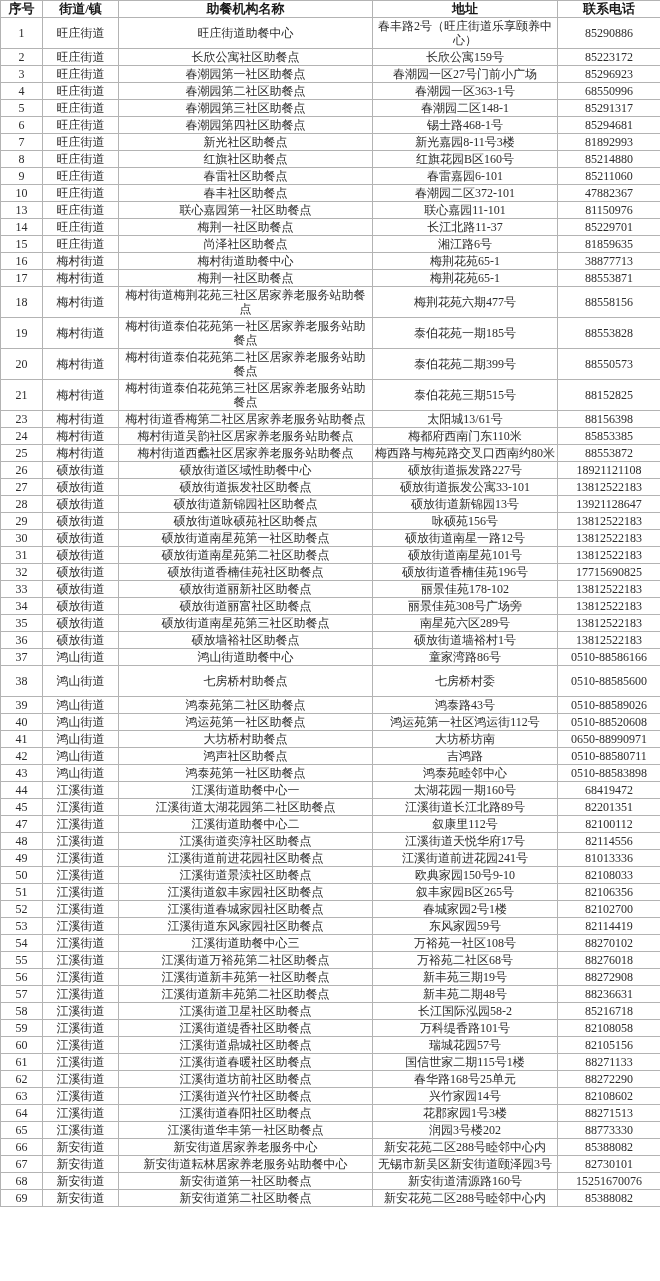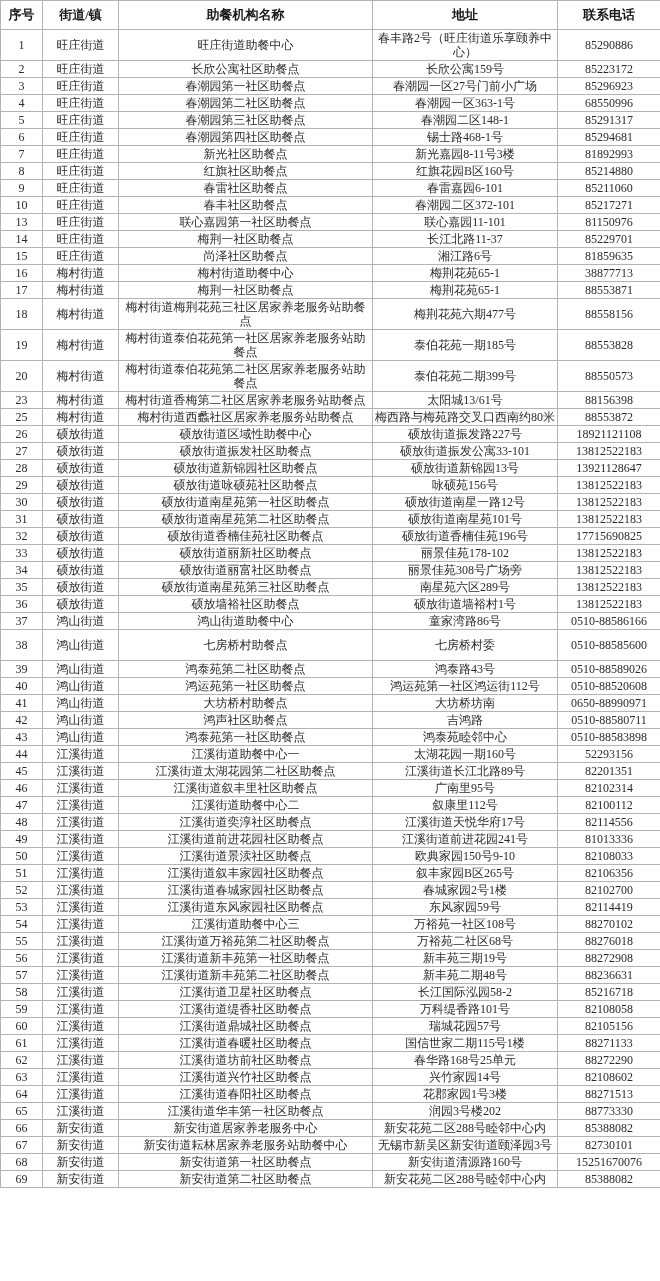--- a/index.html
+++ b/index.html
@@ -33,21 +33,21 @@
     color: #2b2b2b;
     font-size: 12px;
     line-height: 14px;
     word-break: break-all;
     overflow: hidden;
   }
   table.dir th {
     font-weight: bold;
     font-size: 13px;
     color: #1a1a1a;
-    padding: 7px 2px;
+    padding: 1px 2px;
     background: #ffffff;
   }
   table.dir td {
     height: 14px;
   }
   table.dir tr.tall td {
     height: 28px;
   }
 </style>
 </head>
@@ -133,21 +133,21 @@
           <td>旺庄街道</td>
           <td>春雷社区助餐点</td>
           <td>春雷嘉园6-101</td>
           <td>85211060</td>
         </tr>
         <tr>
           <td>10</td>
           <td>旺庄街道</td>
           <td>春丰社区助餐点</td>
           <td>春潮园二区372-101</td>
-          <td>85217271</td>
+          <td>47882367</td>
         </tr>
         <tr>
           <td>13</td>
           <td>旺庄街道</td>
           <td>联心嘉园第一社区助餐点</td>
           <td>联心嘉园11-101</td>
           <td>81150976</td>
         </tr>
         <tr>
           <td>14</td>
@@ -191,28 +191,42 @@
           <td>泰伯花苑一期185号</td>
           <td>88553828</td>
         </tr>
         <tr class="tall">
           <td>20</td>
           <td>梅村街道</td>
           <td>梅村街道泰伯花苑第二社区居家养老服务站助餐点</td>
           <td>泰伯花苑二期399号</td>
           <td>88550573</td>
         </tr>
+        <tr class="tall">
+          <td>21</td>
+          <td>梅村街道</td>
+          <td>梅村街道泰伯花苑第三社区居家养老服务站助餐点</td>
+          <td>泰伯花苑三期515号</td>
+          <td>88152825</td>
+        </tr>
         <tr>
           <td>23</td>
           <td>梅村街道</td>
           <td>梅村街道香梅第二社区居家养老服务站助餐点</td>
           <td>太阳城13/61号</td>
           <td>88156398</td>
         </tr>
         <tr>
+          <td>24</td>
+          <td>梅村街道</td>
+          <td>梅村街道吴韵社区居家养老服务站助餐点</td>
+          <td>梅都府西南门东110米</td>
+          <td>85853385</td>
+        </tr>
+        <tr>
           <td>25</td>
           <td>梅村街道</td>
           <td>梅村街道西蠡社区居家养老服务站助餐点</td>
           <td>梅西路与梅苑路交叉口西南约80米</td>
           <td>88553872</td>
         </tr>
         <tr>
           <td>26</td>
           <td>硕放街道</td>
           <td>硕放街道区域性助餐中心</td>
@@ -336,35 +350,28 @@
           <td>鸿山街道</td>
           <td>鸿泰苑第一社区助餐点</td>
           <td>鸿泰苑睦邻中心</td>
           <td>0510-88583898</td>
         </tr>
         <tr>
           <td>44</td>
           <td>江溪街道</td>
           <td>江溪街道助餐中心一</td>
           <td>太湖花园一期160号</td>
-          <td>52293156</td>
+          <td>68419472</td>
         </tr>
         <tr>
           <td>45</td>
           <td>江溪街道</td>
           <td>江溪街道太湖花园第二社区助餐点</td>
           <td>江溪街道长江北路89号</td>
           <td>82201351</td>
-        </tr>
-        <tr>
-          <td>46</td>
-          <td>江溪街道</td>
-          <td>江溪街道叙丰里社区助餐点</td>
-          <td>广南里95号</td>
-          <td>82102314</td>
         </tr>
         <tr>
           <td>47</td>
           <td>江溪街道</td>
           <td>江溪街道助餐中心二</td>
           <td>叙康里112号</td>
           <td>82100112</td>
         </tr>
         <tr>
           <td>48</td>

